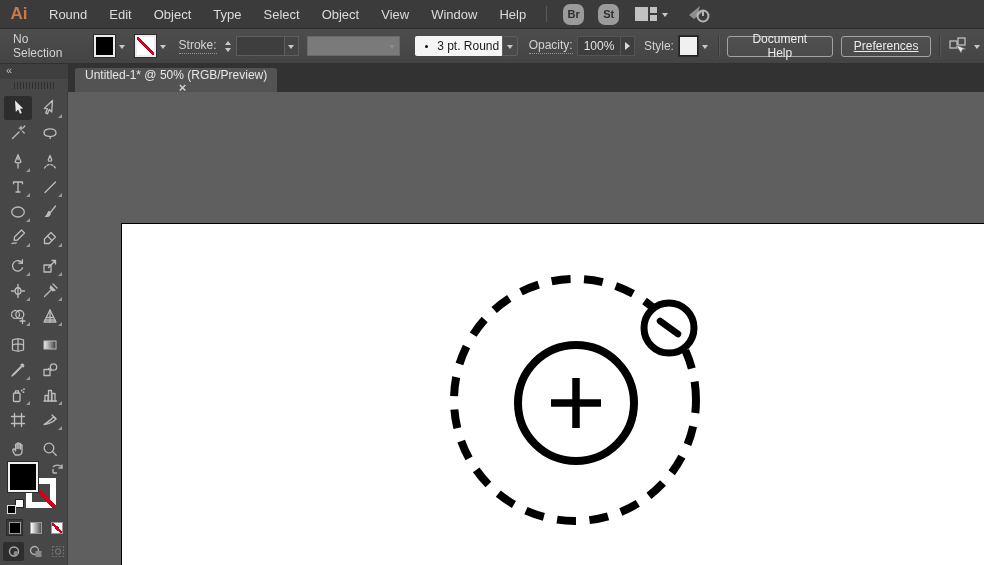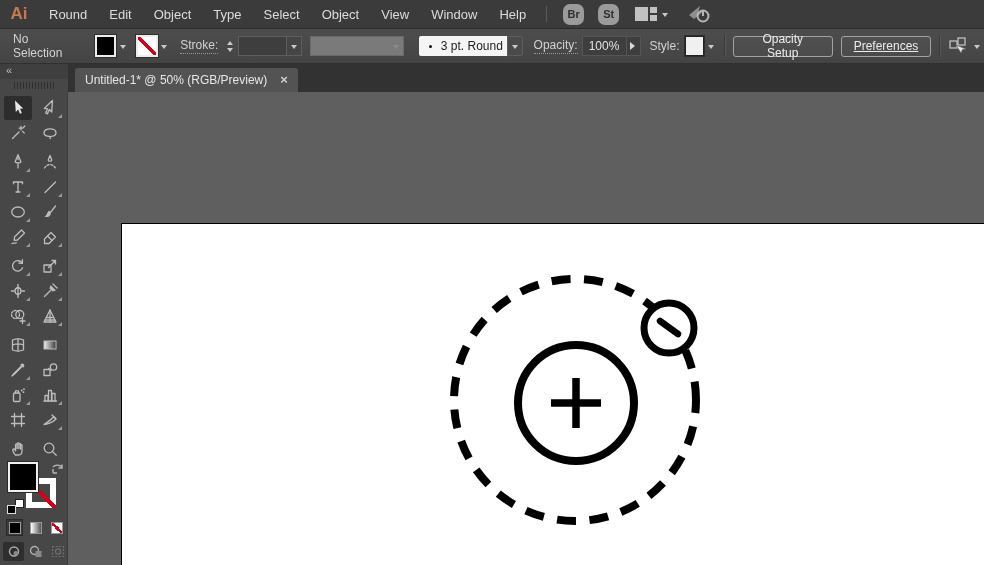--- a/index.html
+++ b/index.html
@@ -71,21 +71,21 @@
   
   .tabstrip { position:absolute; top:64px; left:0; right:0; height:28px; background:#323232; }
   .dock-header { position:absolute; left:0; top:0; width:68px; height:15px; background:#3F3F3F;
                  color:#BDBDBD; font-size:11px; line-height:13px; padding-left:6px; }
   .dock-grip { position:absolute; left:0; top:15px; width:68px; height:13px; background:#474747;
                display:flex; align-items:center; justify-content:center; }
   .grip-lines { width:40px; height:7px;
                 background:repeating-linear-gradient(90deg,#2f2f2f 0 1px, transparent 1px 3px); }
   .doc-tab { position:absolute; left:75px; top:4px; height:24px; background:#535353;
              border-radius:3px 3px 0 0; display:flex; align-items:center;
-             padding:0 10px; color:#E6E6E6; font-size:12px; }
+             padding:0 10px; color:#E6E6E6; font-size:12px;flex-direction:column; }
   .tab-close { margin-left:13px; color:#CFCFCF; font-size:13px; font-weight:bold; line-height:12px; }
   
   .content { position:absolute; top:92px; left:0; right:0; bottom:0; }
   .toolpanel { position:absolute; left:0; top:0; width:68px; height:100%;
                background:#474747; border-right:1px solid #3a3a3a; }
   .tools { padding-top:4px; }
   .toolrow { display:flex; justify-content:center; gap:4px; margin-bottom:1px; }
   .toolrow.group-gap { margin-top:5px; }
   .tool { width:28px; height:24px; position:relative; display:flex;
           align-items:center; justify-content:center; border-radius:2px; }
@@ -196,21 +196,21 @@
     </div>
     <div class="arrow-right-btn">
         <div class="tri-right"></div>
       </div>
     <div class="cb-label" style="margin-left:9px;">Style:</div>
     <div class="swatch style-sw" style="margin-left:5px;"></div>
     <div class="chevbtn">
         <div class="chev"></div>
       </div>
     <div class="vsep" style="margin-left:6px;"></div>
-    <button class="cb-btn" style="margin-left:8px;">Opacity Setup</button>
+    <button class="cb-btn" style="margin-left:8px;">Document Help</button>
     <button class="cb-btn" style="margin-left:8px;text-decoration:underline;">Preferences</button>
     <div class="vsep" style="margin-left:8px;"></div>
     <div class="icon-wrap" style="margin-left:8px;">
       <svg width="22" height="18" viewBox="0 0 22 18">
         <rect x="2" y="4" width="7" height="7" fill="none" stroke="#BFBFBF" stroke-width="1.3"></rect>
         <rect x="10" y="1" width="7" height="7" fill="none" stroke="#BFBFBF" stroke-width="1.3"></rect>
         <path d="M8 8 L13 16 L14.5 12.5 L18 12 Z" fill="#E6E6E6" stroke="#666" stroke-width="0.7"></path>
       </svg>
     </div>
     <div class="chevbtn">

